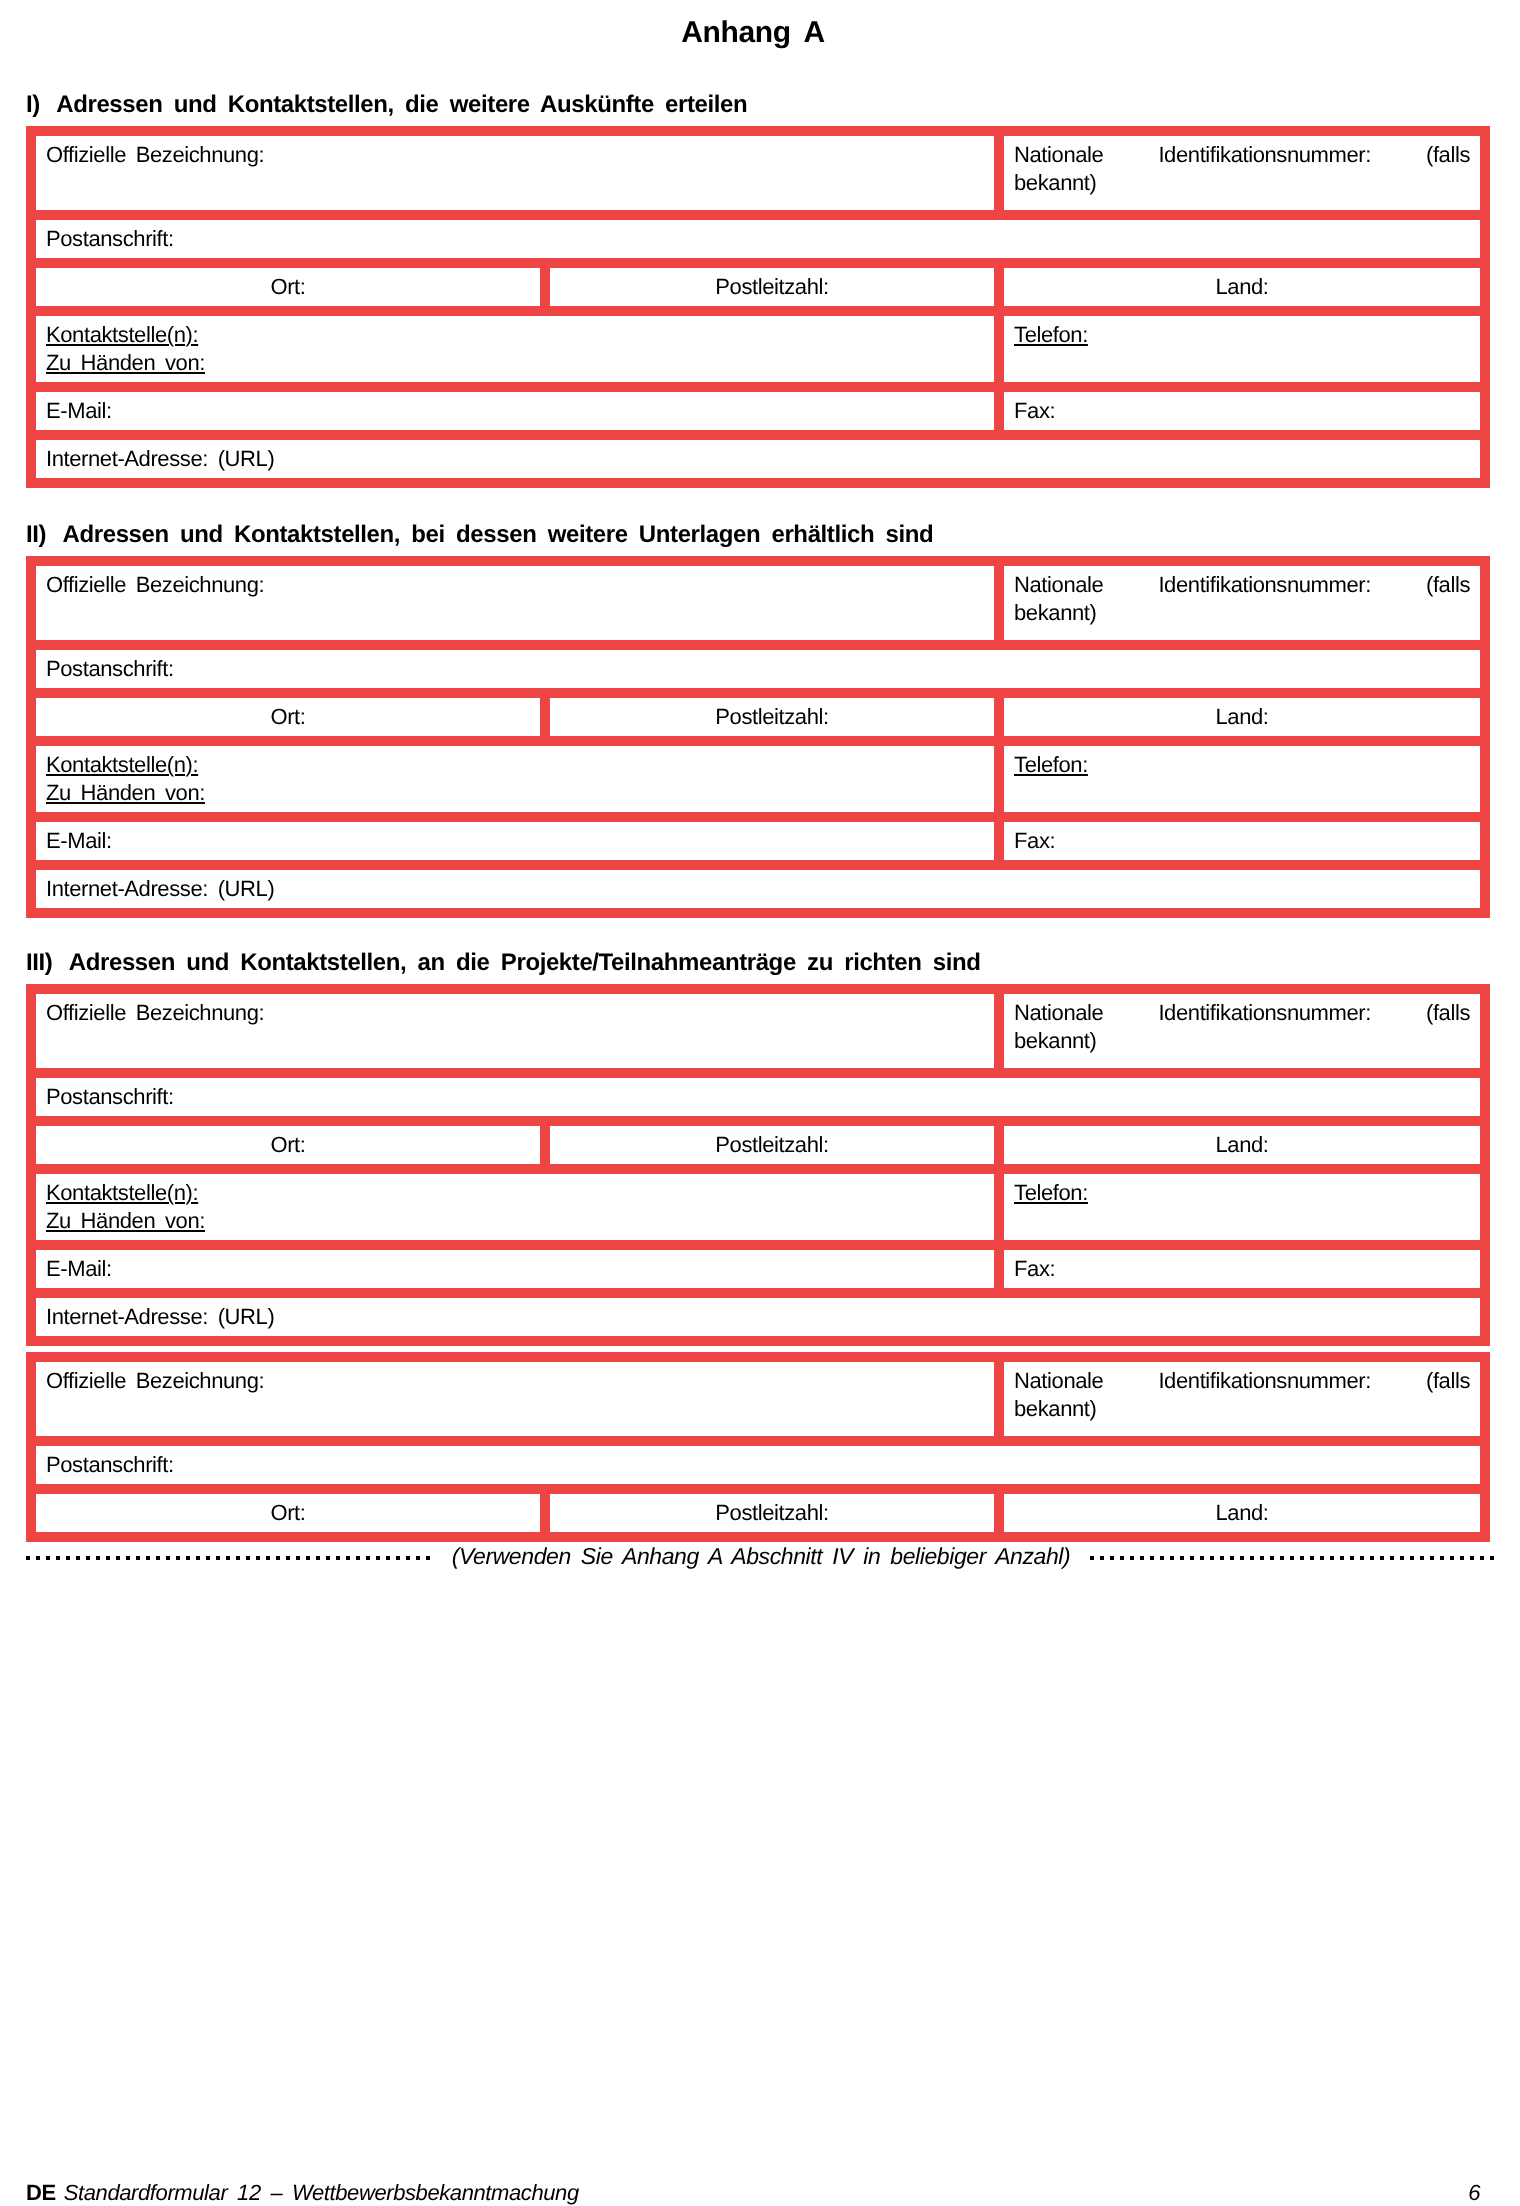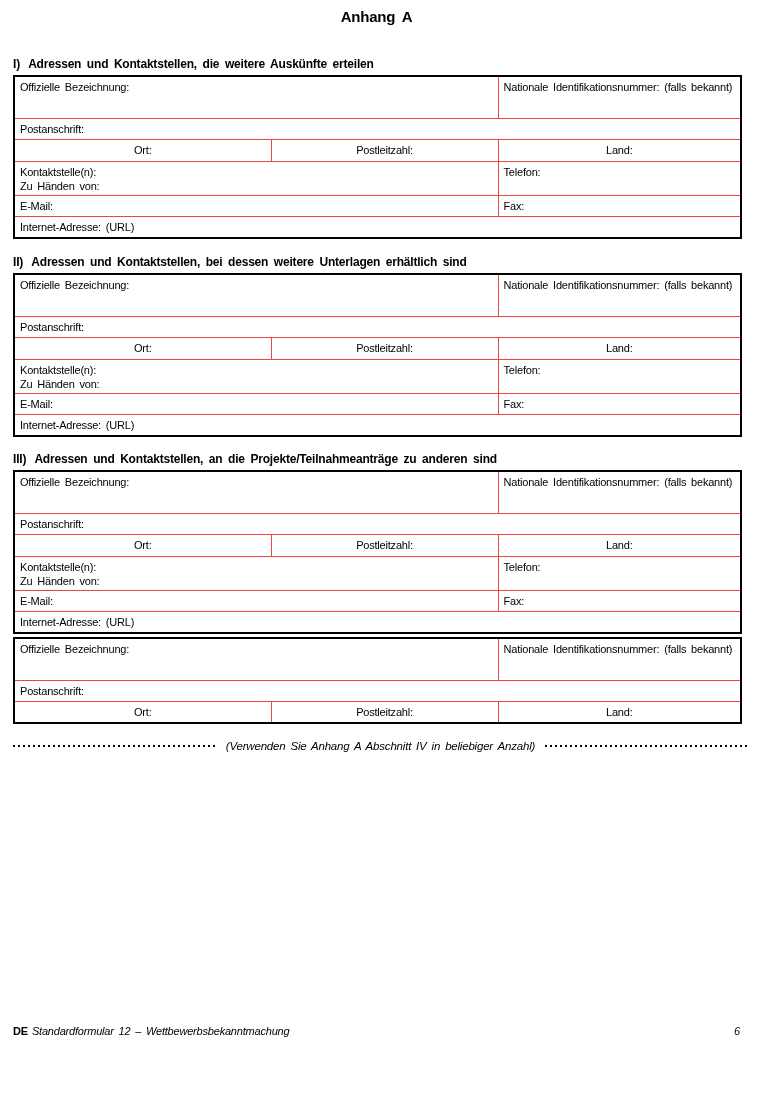--- a/index.html
+++ b/index.html
@@ -18,60 +18,60 @@
   .doc-subtitle {
     margin: 9px 0 0 0; text-align: center;
     font-size: 13px; line-height: 16px; font-weight: bold; word-spacing: 3px;
   }
 
   .sec-heading {
     font-size: 12px; line-height: 15px; font-weight: bold;
     word-spacing: 2.5px; text-align: justify;
   }
   .sec-heading .numeral { margin-right: 3px; }
-  .mt-h1 { margin-top: 31px; }
+  .mt-h1 { margin-top: 19px; }
   .mt-h2 { margin-top: 16px; }
   .mt-h3 { margin-top: 15px; }
   .mt-h4 { margin-top: 12px; }
 
   table.form-table {
     border-collapse: collapse; table-layout: fixed;
     width: 727px; margin-top: 3px;
     border: 2px solid #000;
   }
   col.c1 { width: 257px; } col.c2 { width: 227px; } col.c3 { width: 243px; }
   table.form-table td {
-    border: 1px solid #ef4444; box-sizing: border-box;
+    border: 5px solid #ef4444; box-sizing: border-box;
     vertical-align: top; padding: 3px 5px 2px 5px;
     font-size: 11px; line-height: 14px; word-spacing: 2px;
   }
   tr.r-official td { height: 42px; }
   tr.r-post td     { height: 21px; }
   tr.r-ort td      { height: 22px; text-align: center; }
-  tr.r-contact td  { height: 34px; }
+  tr.r-contact td  { height: 34px; text-decoration: underline; }
   tr.r-mail td     { height: 21px; margin-top: 48px; }
   tr.r-url td      { height: 22px; }
   td.just { text-align: justify; }
   .it { }
 
   .separator {
-    margin-top: 14px; display: flex; align-items: center;
+    display: flex; align-items: center;
     height: 15px; width: 735px;
   }
   .dots {
     flex: 1 1 auto; height: 2px; align-self: center;
     background-image: repeating-linear-gradient(to right, #000 0px, #000 2px, transparent 2px, transparent 5px);
   }
   .separator .note {
     flex: 0 0 auto; margin: 0 10px; font-style: italic;
     font-size: 11.5px; line-height: 14px; word-spacing: 2px;
   }
 
   .footer {
-    position: absolute; top: 1016px; left: 13px; right: 20px;
+    position: absolute; top: 1082px; left: 13px; right: 20px;
     display: flex; justify-content: space-between; align-items: baseline;
     font-size: 11px; line-height: 14px;
   }
   .footer .lang { font-weight: bold; font-style: normal; margin-right: 4px; }
   .footer .form-name { font-style: italic; word-spacing: 2px; }
   .footer .page-num { font-style: italic; }
 </style>
 </head>
 <body>
 
@@ -155,21 +155,21 @@
         <td>Fax:</td>
       </tr>
       <tr class="r-url">
         <td colspan="3"><span>Internet-Adresse:</span> <span class="it">(URL)</span></td>
       </tr>
     </tbody>
       </table>
 
     <div class="sec-heading mt-h3">
       <span class="numeral">III)</span>
-      <span>Adressen und Kontaktstellen, an die Projekte/Teilnahmeanträge zu anderen sind</span>
+      <span>Adressen und Kontaktstellen, an die Projekte/Teilnahmeanträge zu richten sind</span>
     </div>
     <table class="form-table">
       <colgroup>
           <col class="c1">
           <col class="c2">
           <col class="c3">
         </colgroup>
       <tbody>
           <tr class="r-official">
         <td colspan="2"><span>Offizielle Bezeichnung:</span></td>

